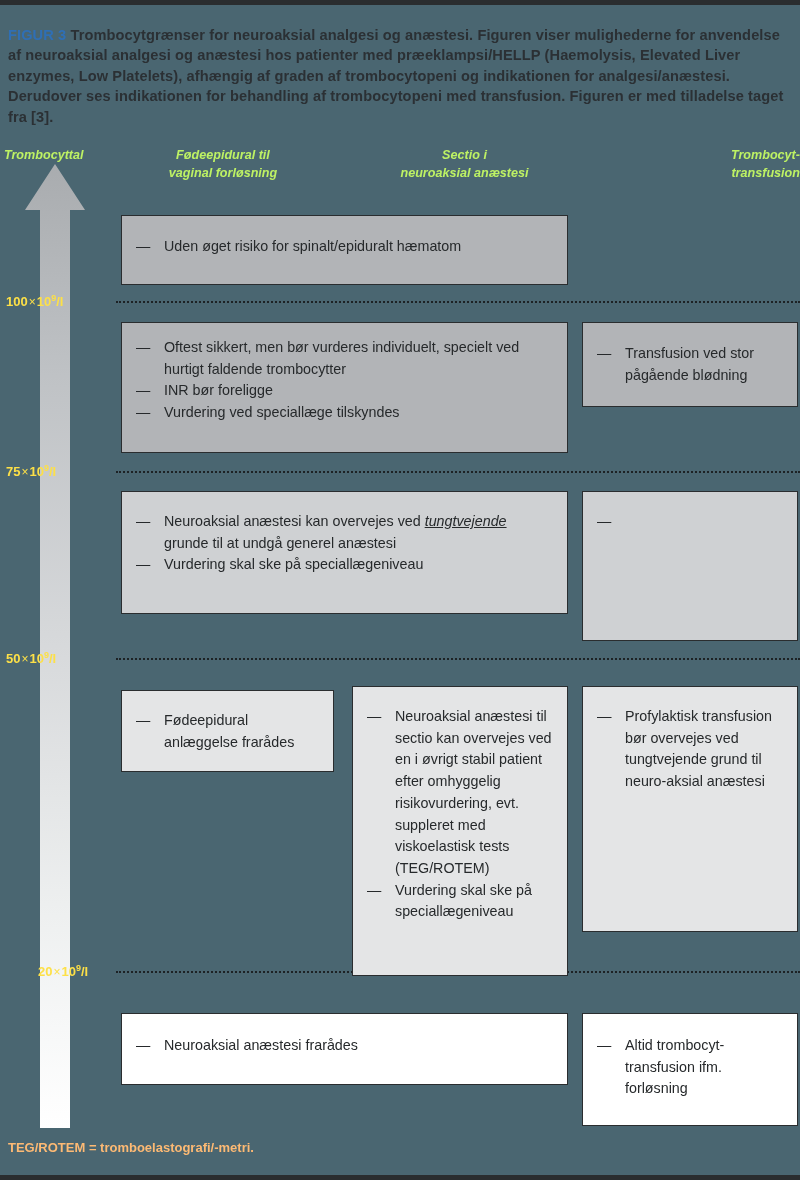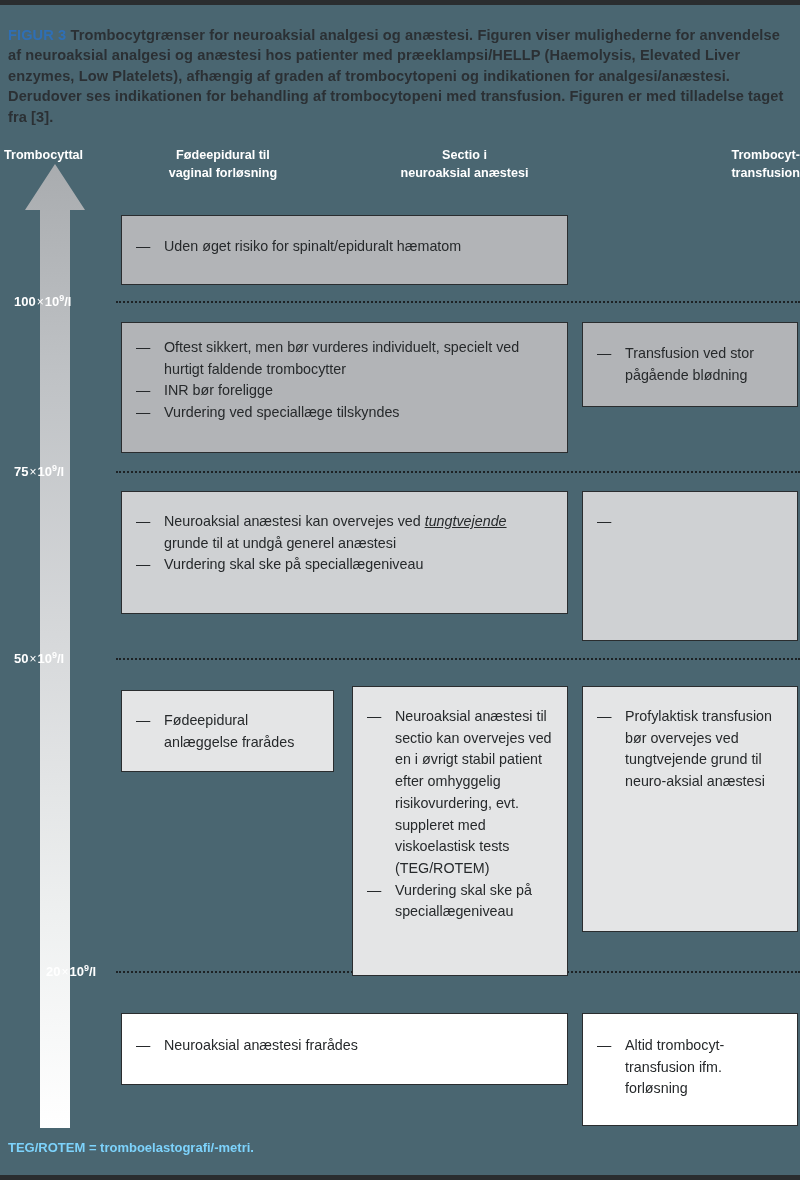--- a/index.html
+++ b/index.html
@@ -21,35 +21,35 @@
   
   .caption{
     position:absolute;left:8px;top:25px;width:784px;
     font-size:14.6px;font-weight:bold;line-height:1.40;
     color:#2b3034;letter-spacing:0.1px;
   }
   .caption .fig-label{color:#2f6fb5;}
 
   
   .col-head{
-    position:absolute;font-size:12.6px;font-weight:bold;color:#ffffff;
-    line-height:1.42;text-align:center;
+    position:absolute;font-size:12.6px;font-weight:bold;color:#bef264;
+    line-height:1.42;text-align:center;font-style:italic;
   }
   #hd-axis{left:4px;top:147px;width:104px;text-align:left;}
   #hd-c1{left:123px;top:147px;width:200px;}
   #hd-c2{left:352px;top:147px;width:225px;}
   #hd-c3{left:600px;top:147px;width:200px;text-align:right;}
 
   
   .arrow-wrap{position:absolute;left:22px;top:162px;width:66px;height:968px;}
   .arrow-wrap svg{display:block;}
 
   
   .tick{
-    position:absolute;left:14px;font-size:13px;font-weight:bold;color:#ffffff;
+    position:absolute;left:6px;font-size:13px;font-weight:bold;color:#fde047;
     white-space:nowrap;
   }
   .tick sup{font-size:9px;vertical-align:super;font-weight:bold;}
   .tick .mul{font-weight:normal;font-size:12px;padding:0 1px;}
 
   
   .dotline{
     position:absolute;left:116px;width:684px;height:0;
     border-top:2px dotted #1d2225;
   }
@@ -70,21 +70,21 @@
   .box li em{font-style:italic;text-decoration:underline;}
 
   .fill-a{background:#b2b4b7;}
   .fill-b{background:#cfd1d3;}
   .fill-c{background:#e4e5e6;}
   .fill-d{background:#ffffff;}
 
   
   .footnote{
     position:absolute;left:8px;top:1140px;
-    font-size:13px;font-weight:bold;color:#7dd3fc;
+    font-size:13px;font-weight:bold;color:#fdba74;
   }
 </style>
 </head>
 <body>
 
 <div id="root">
 
   <div class="edge-rule edge-top"></div>
   <div class="edge-rule edge-bottom"></div>
 

